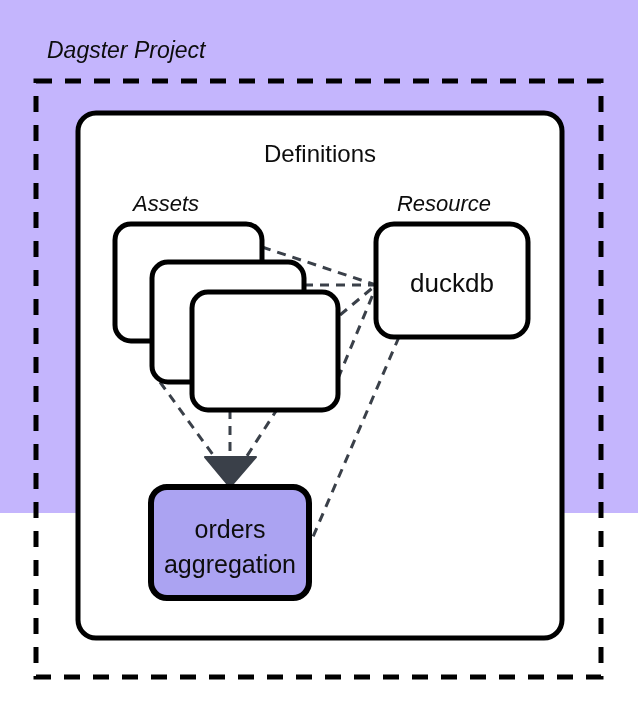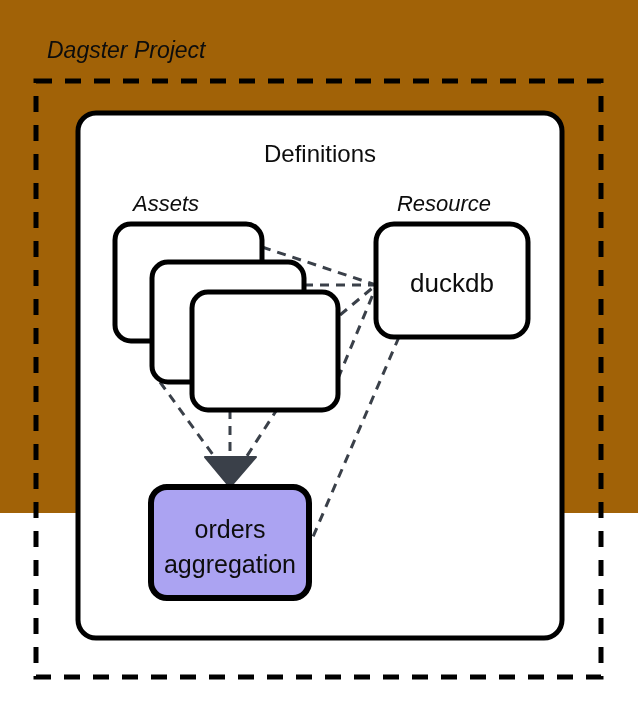--- a/index.html
+++ b/index.html
@@ -10,21 +10,21 @@
   body {
     width: 638px;
     height: 713px;
     font-family: "Liberation Sans", sans-serif;
     overflow: hidden;
   }
   #canvas {
     position: relative;
     width: 638px;
     height: 513px;
-    background: #a16207;
+    background: #c4b5fd;
   }
   #diagram-svg {
     position: absolute;
     left: 0;
     top: 0;
     width: 638px;
     height: 713px;
   }
   .txt {
     font-family: "Liberation Sans", sans-serif;

